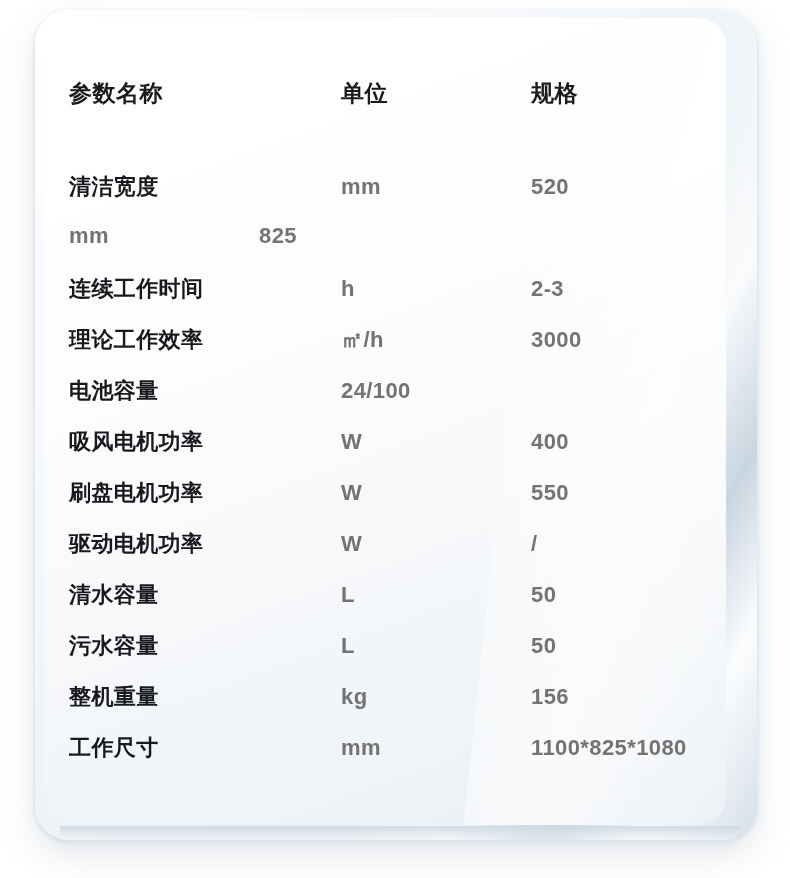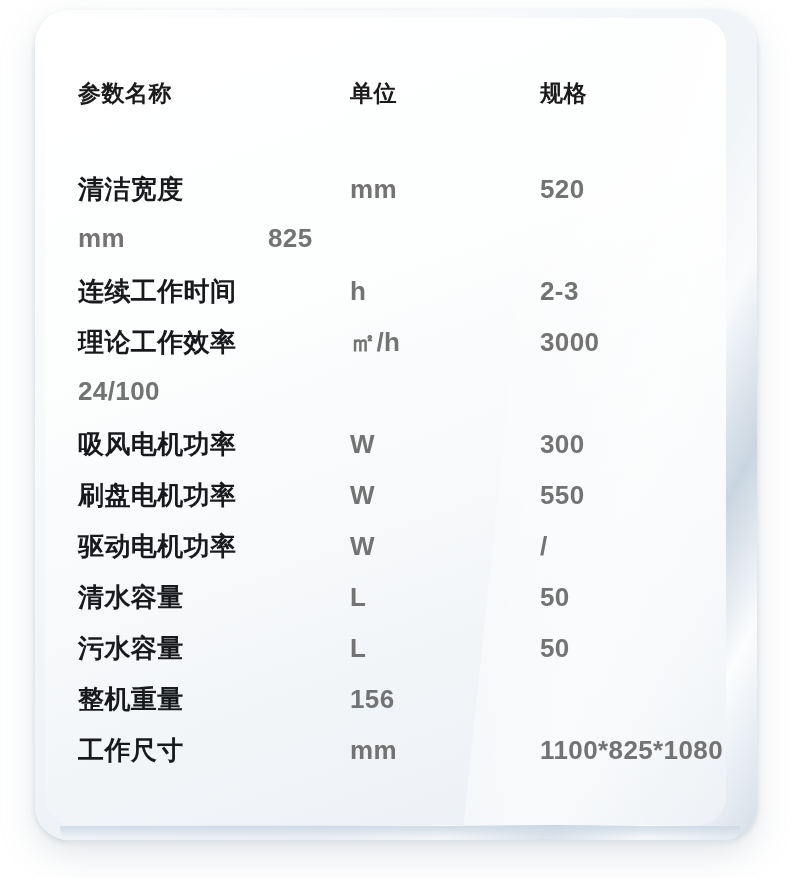--- a/index.html
+++ b/index.html
@@ -84,21 +84,21 @@
     width: 680px;
     height: 20px;
     border-radius: 0 0 30px 30px;
     background: linear-gradient(180deg, rgba(205,216,226,0.9) 0%, rgba(236,242,247,0.55) 60%, rgba(255,255,255,0) 100%);
     filter: blur(0.6px);
     pointer-events: none;
   }
 
   .spec-table {
     position: absolute;
-    left: 78px;
+    left: 69px;
     top: 78px;
     width: 660px;
   }
 
   .spec-row {
     display: flex;
     align-items: baseline;
     height: 51px;
   }
   .spec-row.header-row {
@@ -110,21 +110,21 @@
   .col-value { flex: 1 1 auto; }
 
   .header-row .cell {
     font-size: 23px;
     font-weight: bold;
     color: #1b1b1b;
     letter-spacing: 0.5px;
   }
 
   .body-row .cell {
-    font-size: 26px;
+    font-size: 22px;
     color: #23272b;
     letter-spacing: 0.4px;
   }
   .body-row .col-name {
     font-weight: bold;
     color: #17191c;
   }
   .body-row .col-unit,
   .body-row .col-value {
     font-weight: bold;
@@ -172,27 +172,28 @@
       <div class="cell col-value">2-3</div>
     </div>
 
     <div class="spec-row body-row">
       <div class="cell col-name">理论工作效率</div>
       <div class="cell col-unit">㎡/h</div>
       <div class="cell col-value">3000</div>
     </div>
 
     <div class="spec-row body-row">
+      <div class="cell col-name">电池容量</div>
       <div class="cell col-value">24/100</div>
     </div>
 
     <div class="spec-row body-row">
       <div class="cell col-name">吸风电机功率</div>
       <div class="cell col-unit">W</div>
-      <div class="cell col-value">300</div>
+      <div class="cell col-value">400</div>
     </div>
 
     <div class="spec-row body-row">
       <div class="cell col-name">刷盘电机功率</div>
       <div class="cell col-unit">W</div>
       <div class="cell col-value">550</div>
     </div>
 
     <div class="spec-row body-row">
       <div class="cell col-name">驱动电机功率</div>
@@ -207,20 +208,21 @@
     </div>
 
     <div class="spec-row body-row">
       <div class="cell col-name">污水容量</div>
       <div class="cell col-unit">L</div>
       <div class="cell col-value">50</div>
     </div>
 
     <div class="spec-row body-row">
       <div class="cell col-name">整机重量</div>
+      <div class="cell col-unit">kg</div>
       <div class="cell col-value">156</div>
     </div>
 
     <div class="spec-row body-row">
       <div class="cell col-name">工作尺寸</div>
       <div class="cell col-unit">mm</div>
       <div class="cell col-value">1100*825*1080</div>
     </div>
 
   </div>

